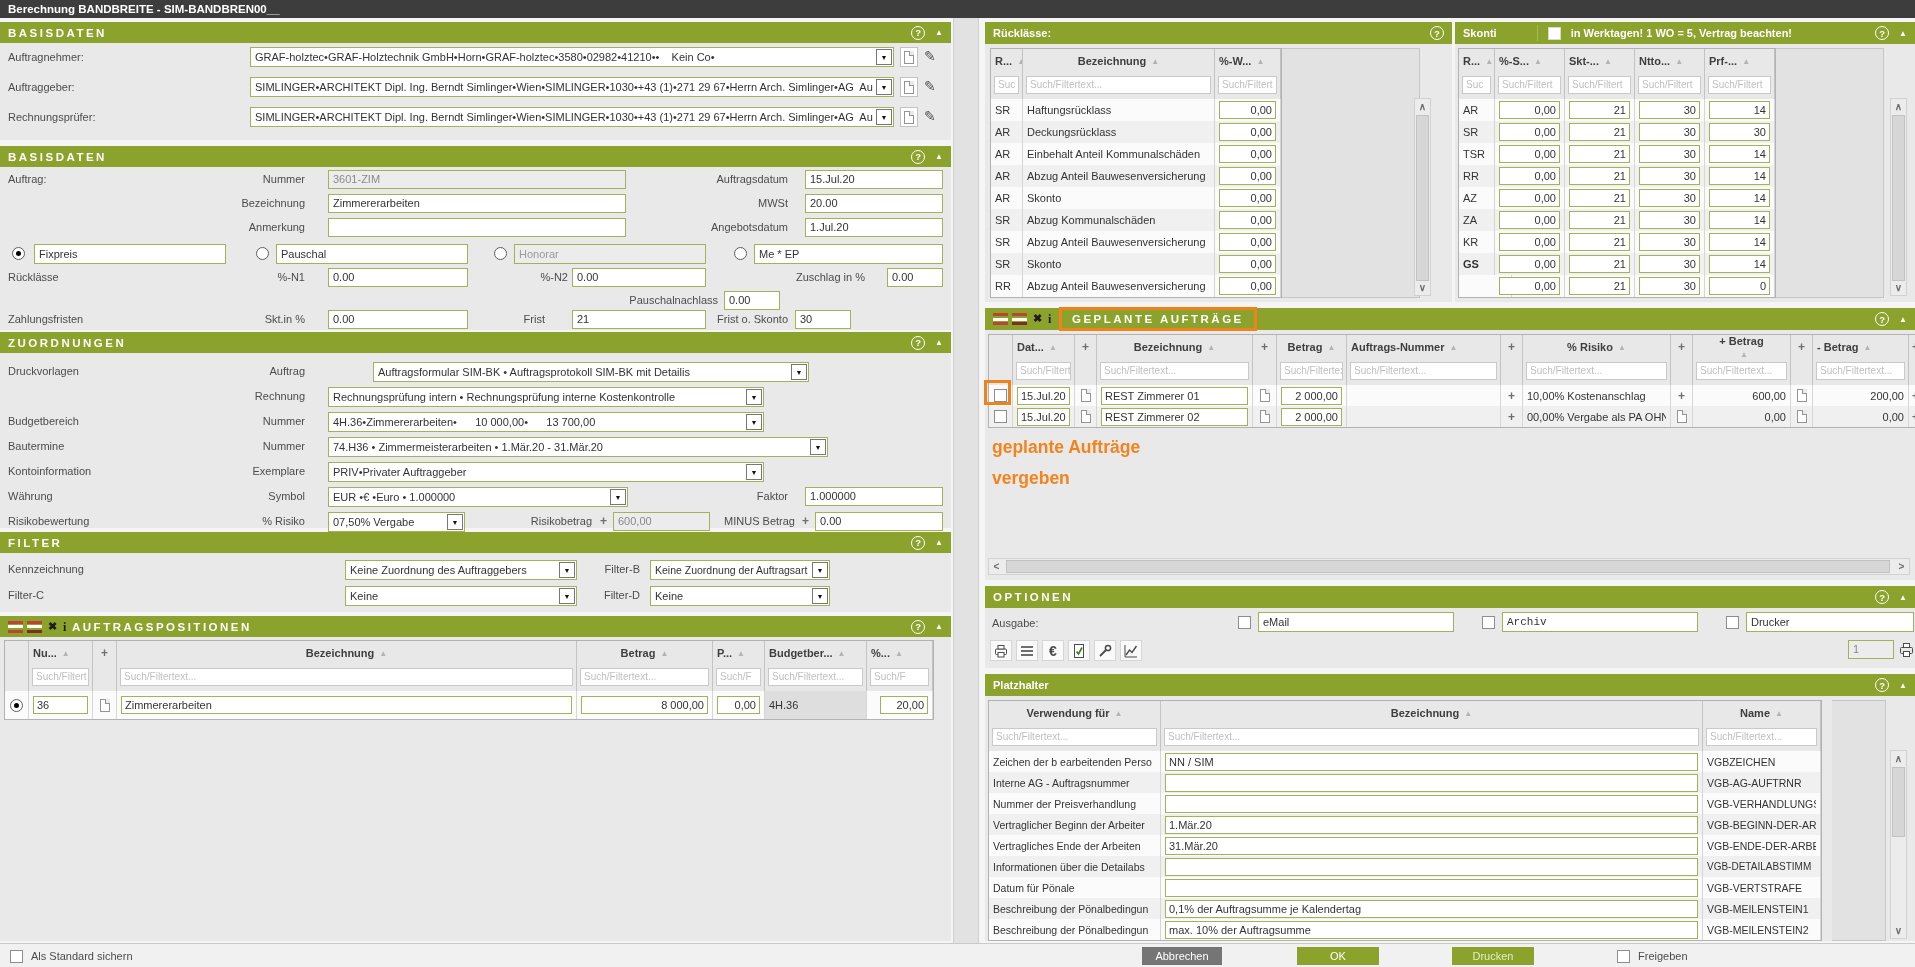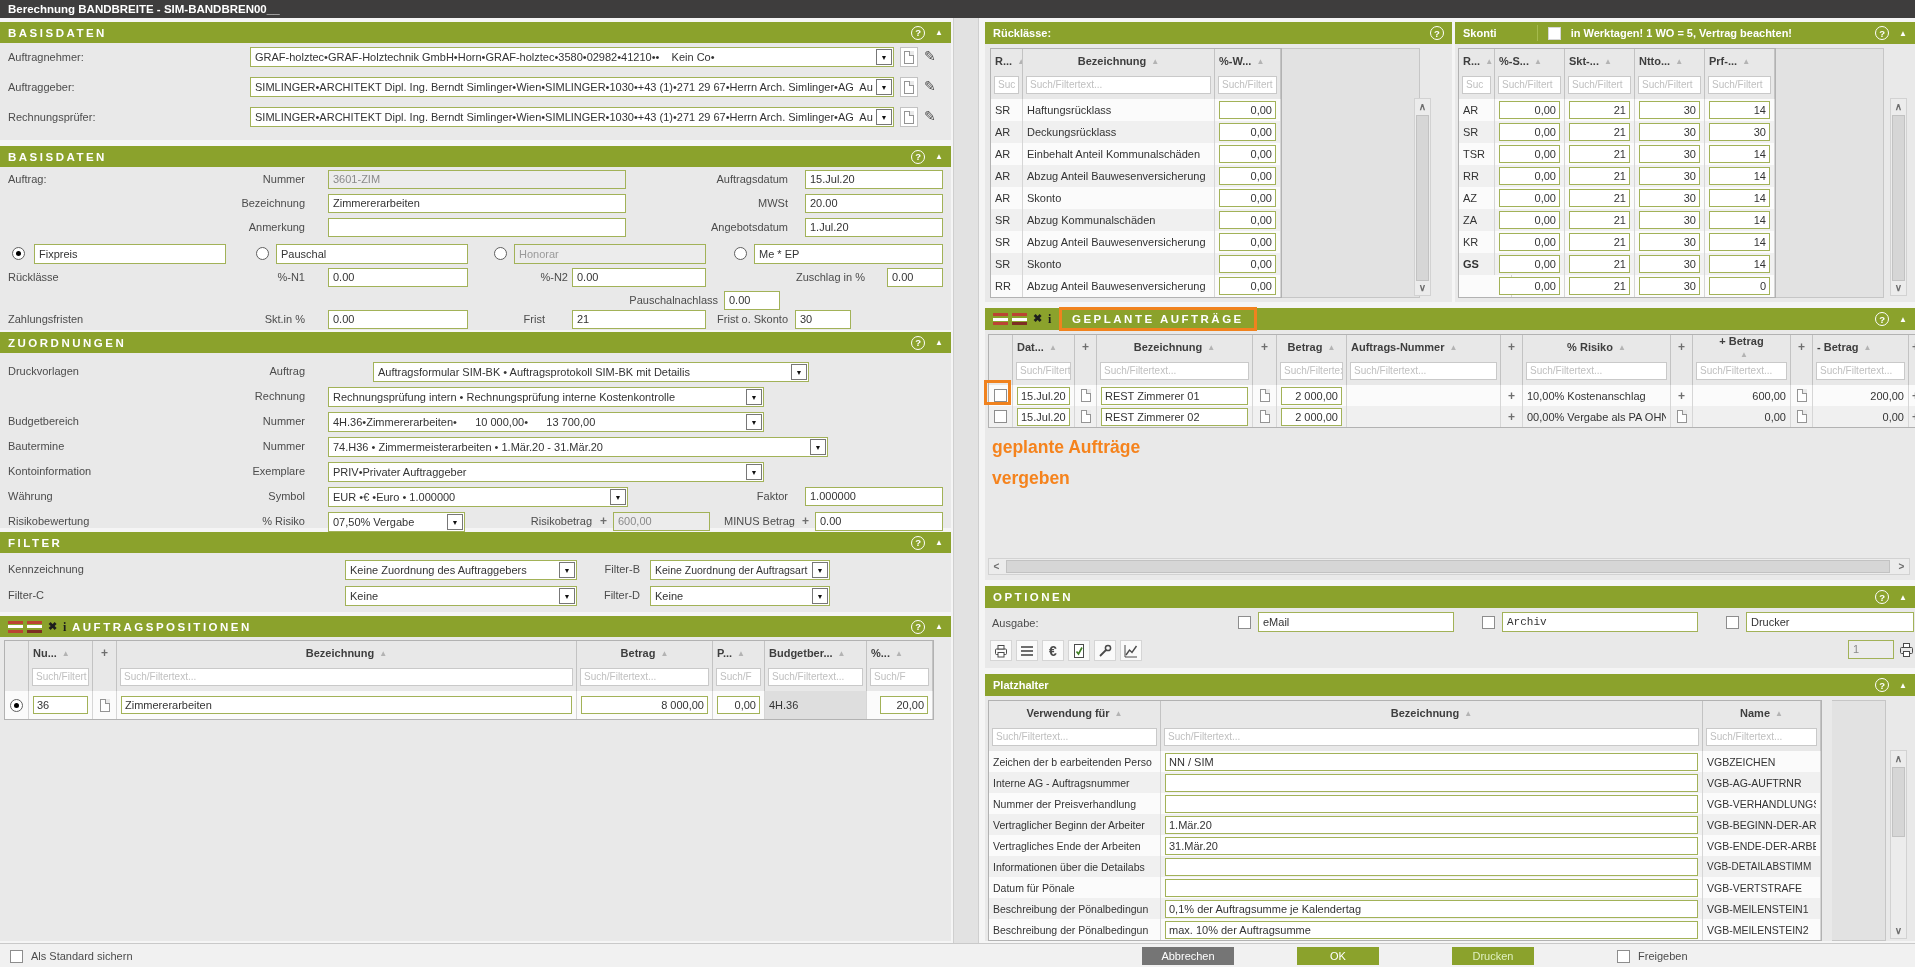--- a/index.html
+++ b/index.html
@@ -358,21 +358,21 @@
     <svg width="17" height="17" viewBox="0 0 17 17">
         <rect x="2.5" y="6.5" width="12" height="6" rx="1" fill="none" stroke="#4a4a4a"></rect>
         <rect x="5.5" y="2.5" width="6" height="4" fill="#fff" stroke="#4a4a4a"></rect>
         <rect x="5.5" y="10.5" width="6" height="5" fill="#fff" stroke="#4a4a4a"></rect>
       </svg>
   </div>
 
   <div class="footer">
     <span class="chkbox" style="left:10px;top:6px;"></span>
     <span class="lbl" style="left:31px;top:3px;">Als Standard sichern</span>
-    <button class="btn" style="left:1142px;top:3px;width:92px;background:#757575;">Abbrechen</button>
+    <button class="btn" style="left:1142px;top:3px;width:80px;background:#757575;">Abbrechen</button>
     <button class="btn" style="left:1297px;top:3px;width:82px;background:#8ba22c;">OK</button>
     <button class="btn" style="left:1452px;top:3px;width:82px;background:#8ba22c;color:#dff0c0;">Drucken</button>
     <span class="chkbox" style="left:1617px;top:6px;"></span>
     <span class="lbl" style="left:1638px;top:3px;">Freigeben</span>
   </div>
 
 <div class="lbl" style="left: 8px; top: 48px;">Auftragnehmer:</div>
     <div class="combo" style="left: 250px; top: 47px; width: 644px;">
       <span class="ct">GRAF-holztec•GRAF-Holztechnik GmbH•Horn•GRAF-holztec•3580•02982•41210••    Kein Co•</span>
       <span class="cb">▼</span>

